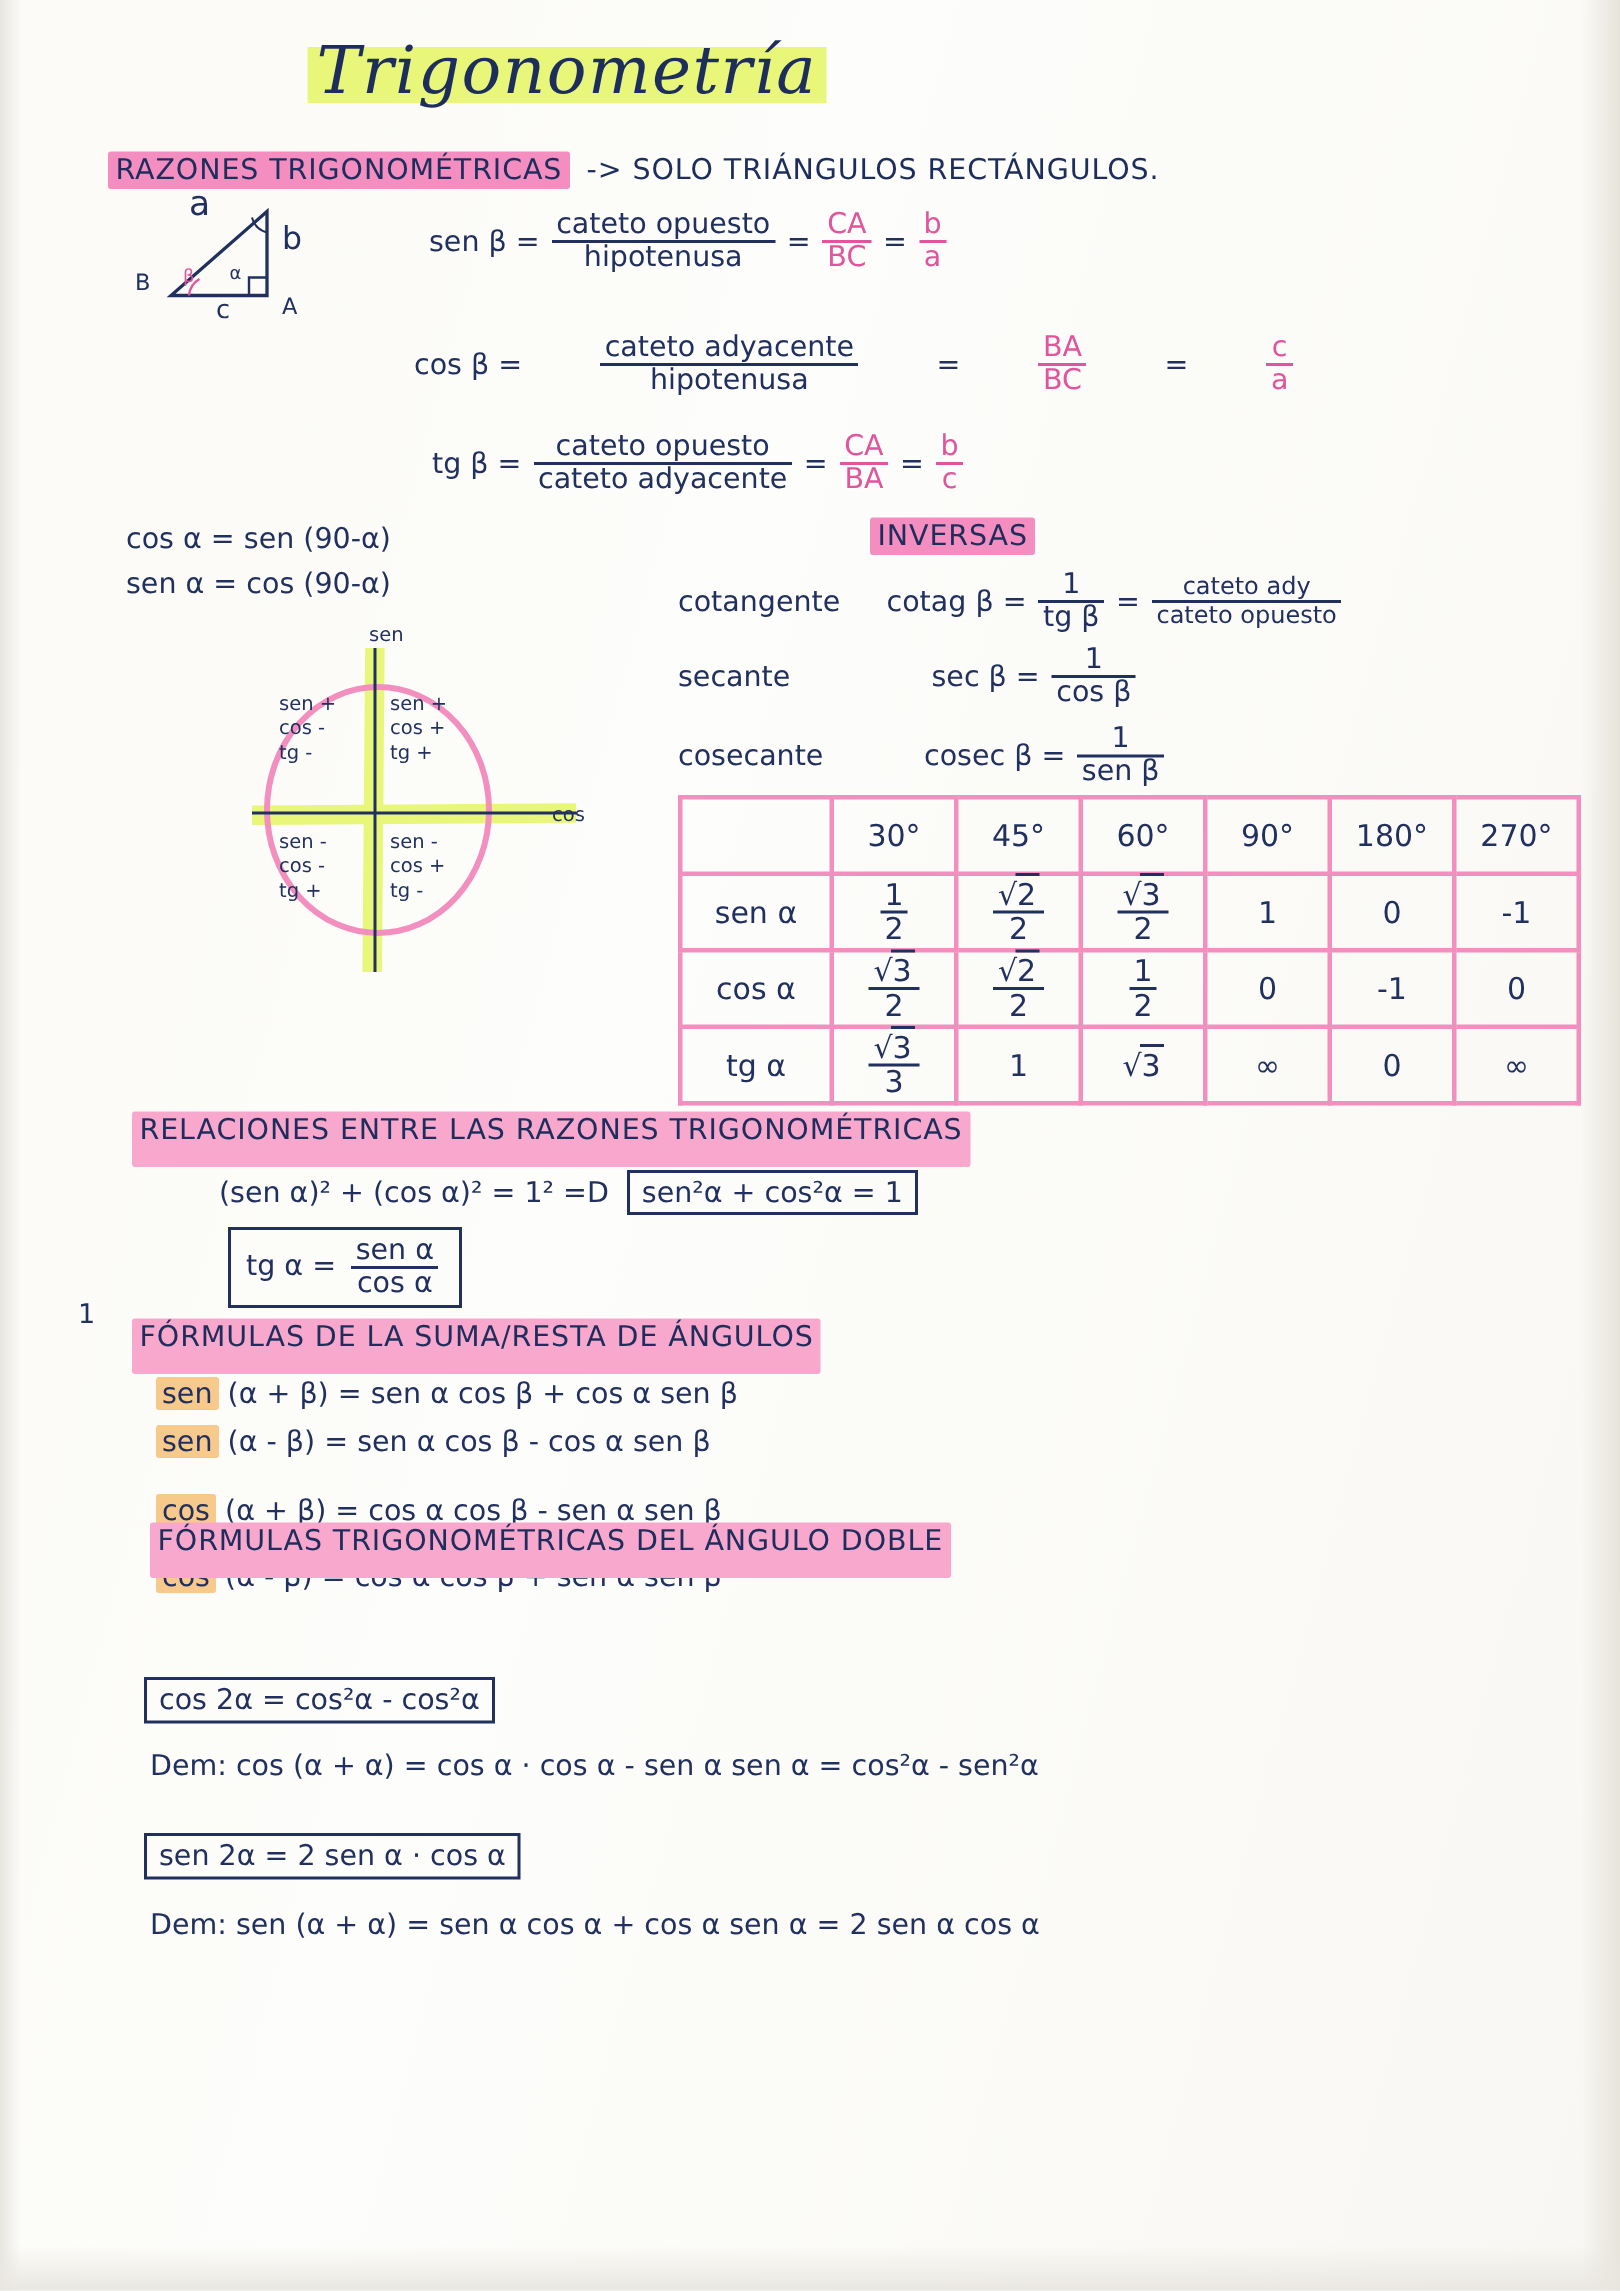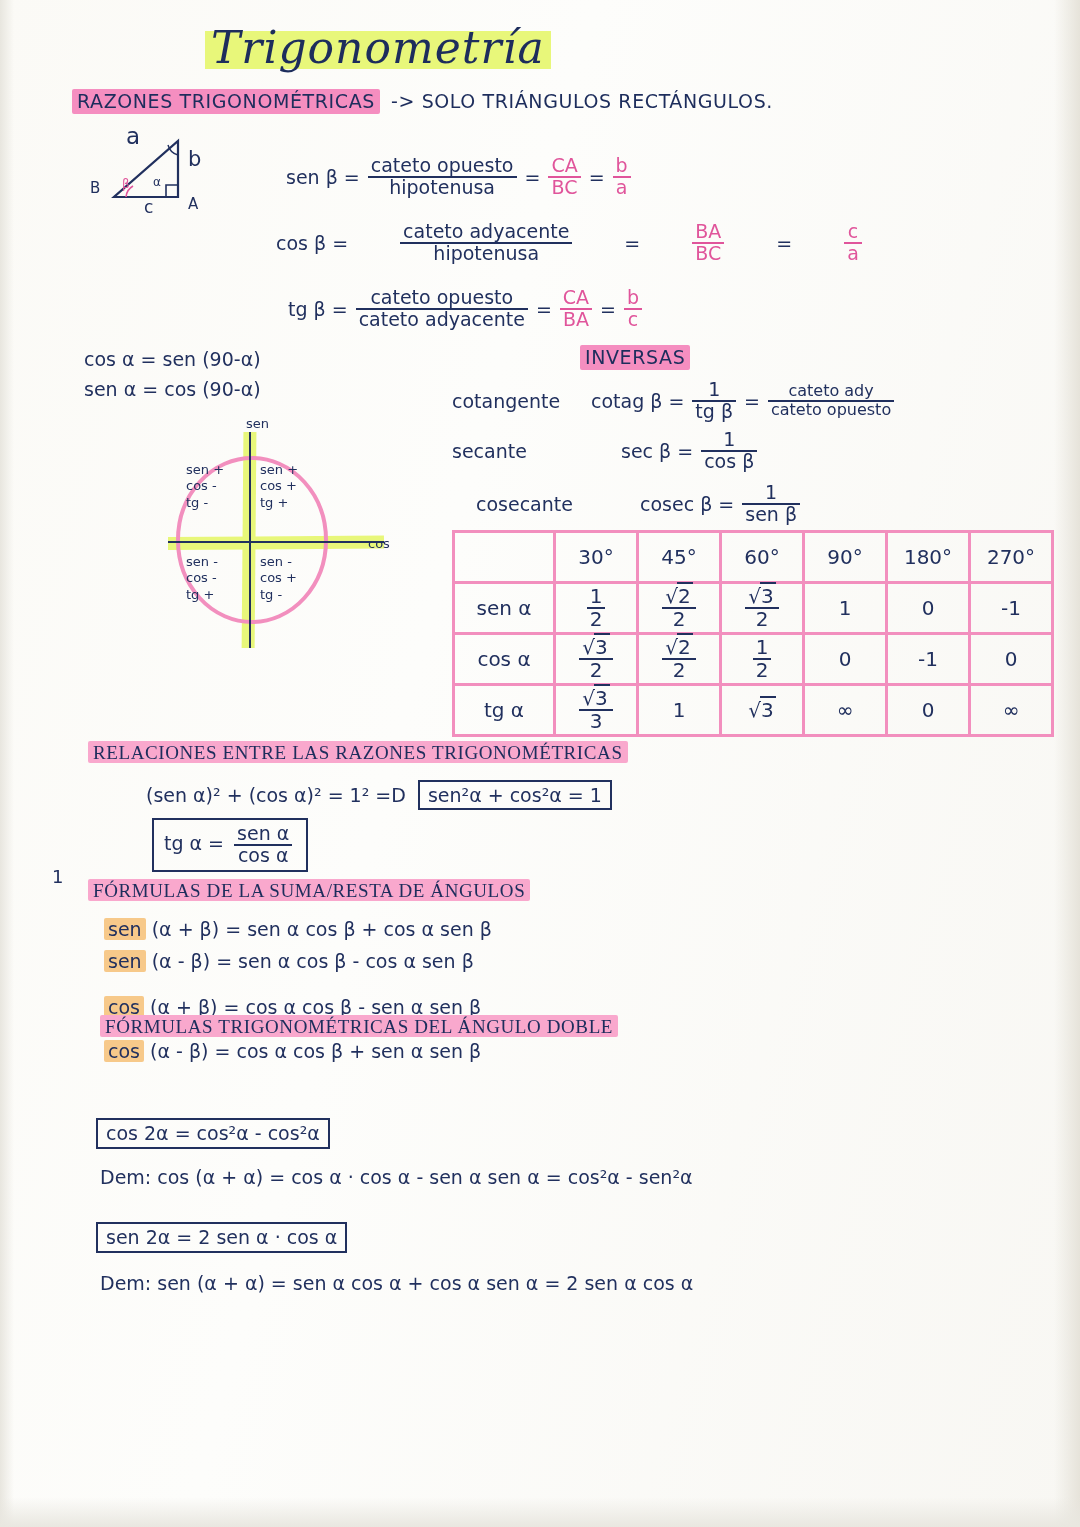--- a/index.html
+++ b/index.html
@@ -44,23 +44,22 @@
     font-style: italic;
     font-size: 44px;
     color: #1d2d5c;
     letter-spacing: 1px;
     background: linear-gradient(transparent 18%, #e8f77a 18%, #e8f77a 92%, transparent 92%);
     padding: 0 6px;
   }
   
   .hl-pink {
     background: #f9a8cd;
-    padding: 1px 5px 0 5px;
+    padding: 1px 5px 14px 5px;
     border-radius: 2px;
-    font-family: Liberation Serif, serif;
   }
   .hl-pink-strong {
     background: #f58ec0;
     padding: 1px 5px 2px 5px;
     border-radius: 2px;
   }
   .hl-orange {
     background: #f7c98a;
     padding: 0 4px;
     border-radius: 2px;
@@ -137,42 +136,42 @@
 </head>
 <body>
 
 <div class="page">
   <div class="edge-left"></div>
   <div class="edge-right"></div>
   <div class="edge-bottom"></div>
 
   <div class="abs" id="title">Trigonometría</div>
 
-  <div class="abs hand" style="left:72px; top:90px;text-align:center;">
+  <div class="abs hand" style="left:72px; top:102px;text-align:center;">
     <span class="sec-head hl-pink-strong">RAZONES TRIGONOMÉTRICAS</span>
     <span class="sec-head" style="margin-left:6px;">-&gt; SOLO TRIÁNGULOS RECTÁNGULOS.</span>
   </div>
 
   <div id="triangle">
     <svg width="130" height="86" viewBox="0 0 130 86">
       <polygon points="82,6 82,62 18,62" fill="none" stroke="#21305e" stroke-width="2.2"></polygon>
       <polyline points="70,62 70,50 82,50" fill="none" stroke="#21305e" stroke-width="1.6"></polyline>
       <path d="M30,62 A14,14 0 0 1 37,51" fill="none" stroke="#e0559b" stroke-width="1.6"></path>
       <path d="M82,20 A14,14 0 0 1 72,10" fill="none" stroke="#21305e" stroke-width="1.4"></path>
     </svg>
     <span class="abs hand" style="left:-6px; top:44px; font-size:15px;">B</span>
     <span class="abs hand" style="left:92px; top:60px; font-size:15px;">A</span>
     <span class="abs hand" style="left:30px; top:-12px; font-size:23px;">a</span>
     <span class="abs hand" style="left:92px; top:12px; font-size:21px;">b</span>
     <span class="abs hand" style="left:48px; top:62px; font-size:17px;">c</span>
     <span class="abs hand" style="left:26px; top:42px; font-size:12px; color:#e0559b;">β</span>
     <span class="abs hand" style="left:57px; top:40px; font-size:12px;">α</span>
   </div>
 
-  <div class="abs hand eq-row" style="left:286px; top:156px;">
+  <div class="abs hand eq-row" style="left:286px; top:140px;">
     <span class="txt">sen β =</span>
     <span class="frac txt">
       <span class="num">cateto opuesto</span>
       <span class="den">hipotenusa</span>
     </span>
     <span class="txt">=</span>
     <span class="frac txt pink" style="color:#e0559b;">
       <span class="num">CA</span>
       <span class="den">BC</span>
     </span>
@@ -242,21 +241,21 @@
 
   <div class="abs hand eq-row" style="left:452px; top:430px;">
     <span class="txt" style="width:165px; display:inline-block;">secante</span>
     <span class="txt">sec β =</span>
     <span class="frac txt">
       <span class="num">1</span>
       <span class="den">cos β</span>
     </span>
   </div>
 
-  <div class="abs hand eq-row" style="left:452px; top:483px;margin-left:24px;">
+  <div class="abs hand eq-row" style="left:452px; top:483px;">
     <span class="txt" style="width:160px; display:inline-block;">cosecante</span>
     <span class="txt">cosec β =</span>
     <span class="frac txt">
       <span class="num">1</span>
       <span class="den">sen β</span>
     </span>
   </div>
 
   <div id="quad-circle">
     <svg width="216" height="216" viewBox="0 0 216 216">

